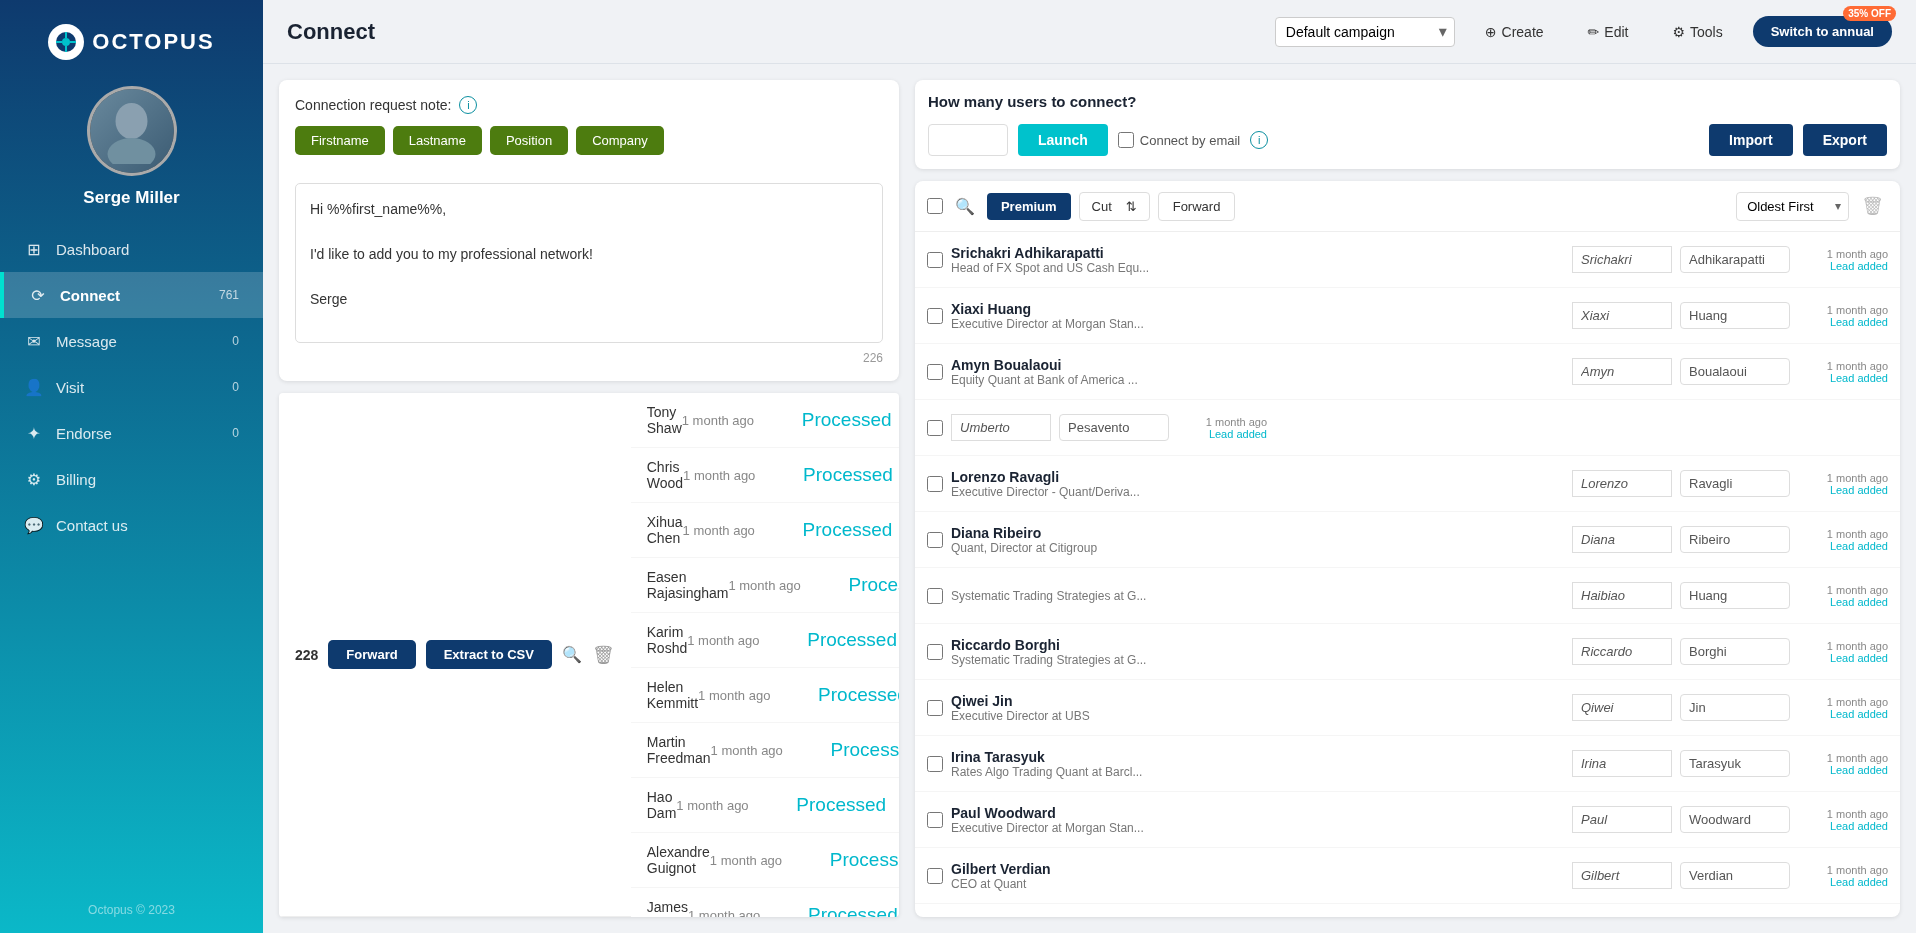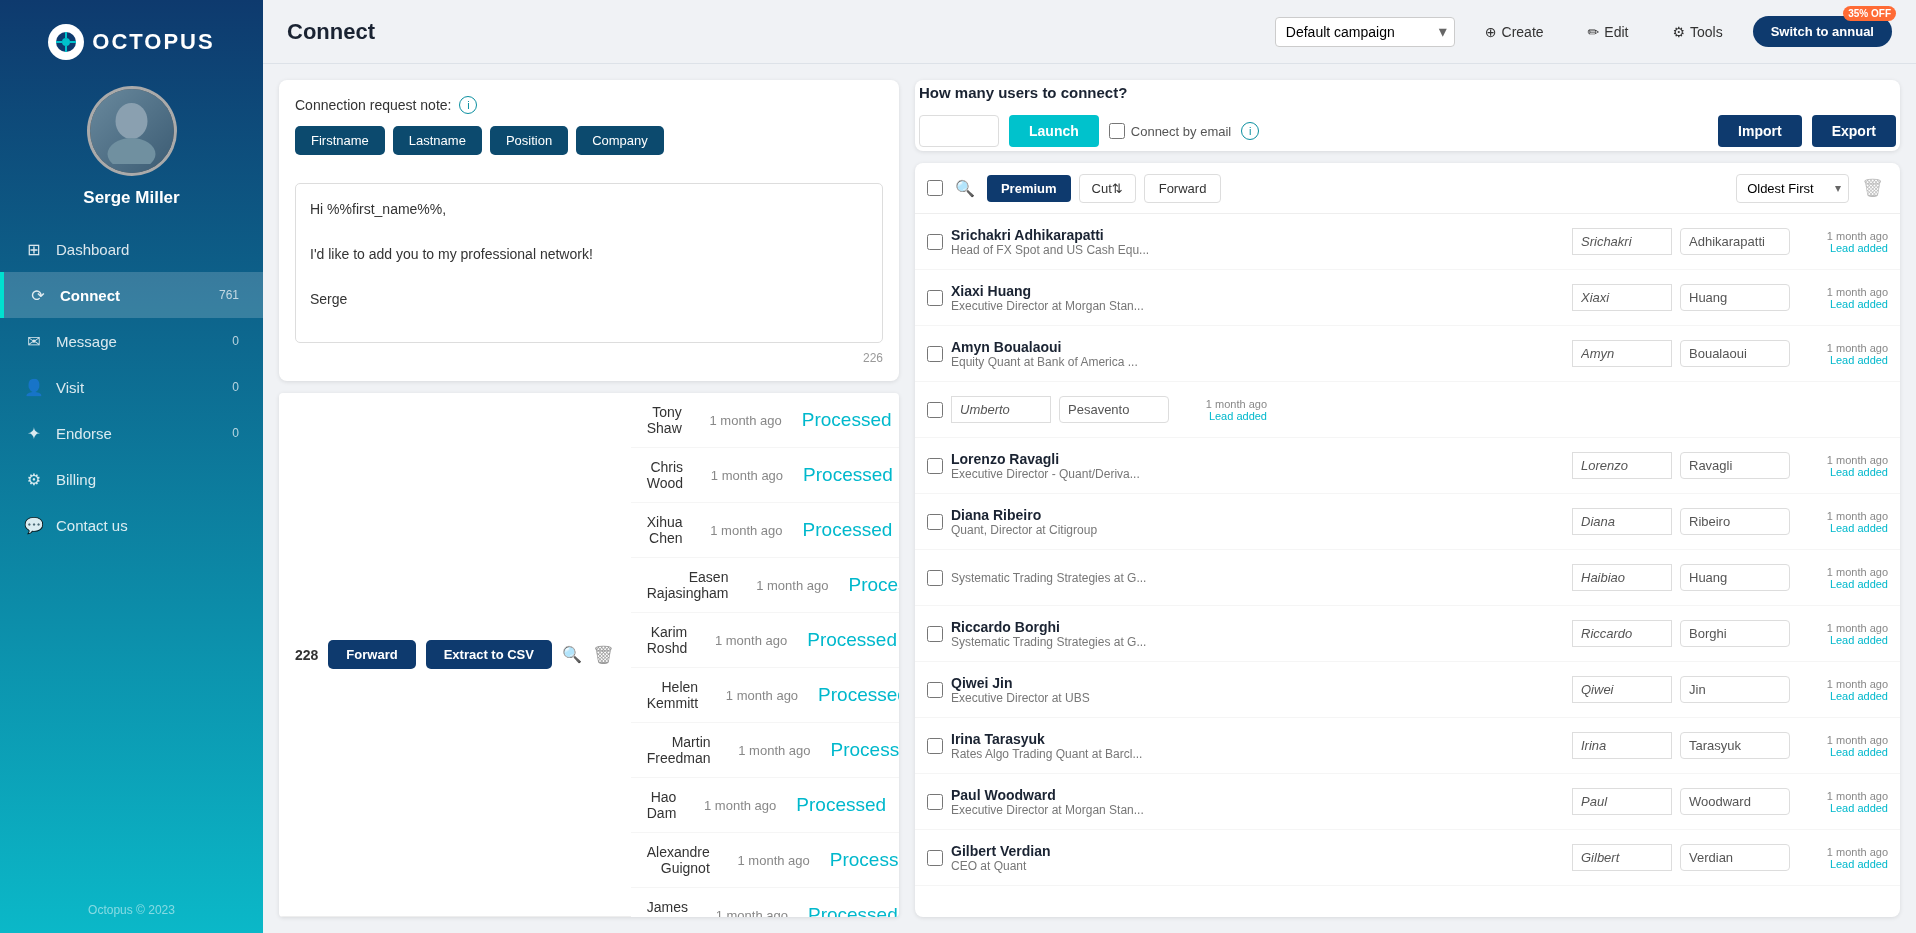--- a/index.html
+++ b/index.html
@@ -240,21 +240,21 @@
       align-items: center;
       justify-content: center;
       cursor: pointer;
     }
     .tag-btns {
       display: flex;
       gap: 8px;
       flex-wrap: wrap;
     }
     .tag-btn {
-      background: #0c4a6e;
+      background: #4d7c0f;
       color: white;
       border: none;
       border-radius: 5px;
       padding: 7px 16px;
       font-size: 13px;
       cursor: pointer;
       font-weight: 500;
     }
     .note-textarea {
       width: 100%;
@@ -319,21 +319,20 @@
     }
     .queue-delete-icon {
       margin-left: auto;
       color: #999;
       cursor: pointer;
       font-size: 18px;
     }
     .queue-list {
       overflow-y: auto;
       flex: 1;
-      text-align: right;
     }
     .queue-item {
       display: flex;
       align-items: center;
       padding: 11px 16px;
       border-bottom: 1px solid #f5f5f5;
       font-size: 14px;
     }
     .queue-name { flex: 1; color: #333; }
     .queue-time { color: #888; font-size: 13px; margin-right: 20px; min-width: 100px; }
@@ -343,21 +342,21 @@
     .right-panel {
       flex: 1;
       display: flex;
       flex-direction: column;
       gap: 12px;
     }
     .right-top {
       background: white;
       border-radius: 8px;
       box-shadow: 0 1px 4px rgba(0,0,0,0.1);
-      padding: 4px;
+      padding: 13px;
     }
     .connect-count-title {
       font-size: 15px;
       font-weight: 600;
       color: #1a2332;
       margin-bottom: 14px;
     }
     .connect-input {
       width: 80px;
       border: 1px solid #ddd;
@@ -444,21 +443,21 @@
     .cut-btn {
       background: white;
       color: #333;
       border: 1px solid #ddd;
       border-radius: 4px;
       padding: 6px 12px;
       font-size: 13px;
       cursor: pointer;
       display: flex;
       align-items: center;
-      gap: 0;
+      gap: 14px;
     }
     .forward-btn2 {
       background: white;
       color: #333;
       border: 1px solid #ddd;
       border-radius: 4px;
       padding: 6px 14px;
       font-size: 13px;
       cursor: pointer;
     }

